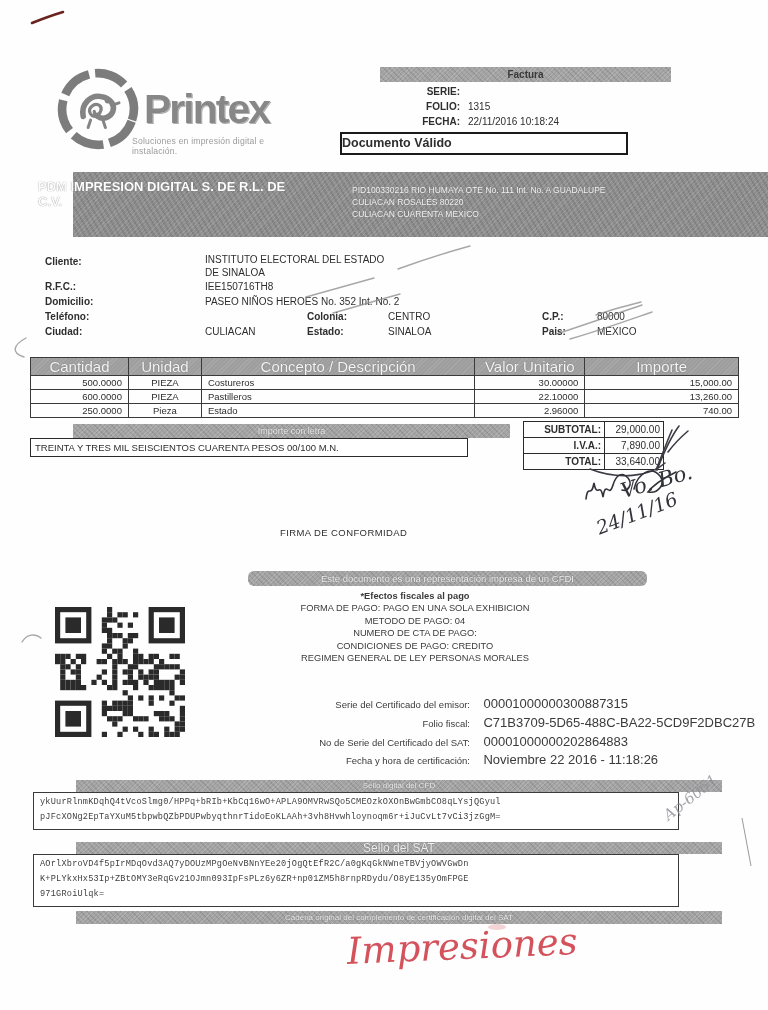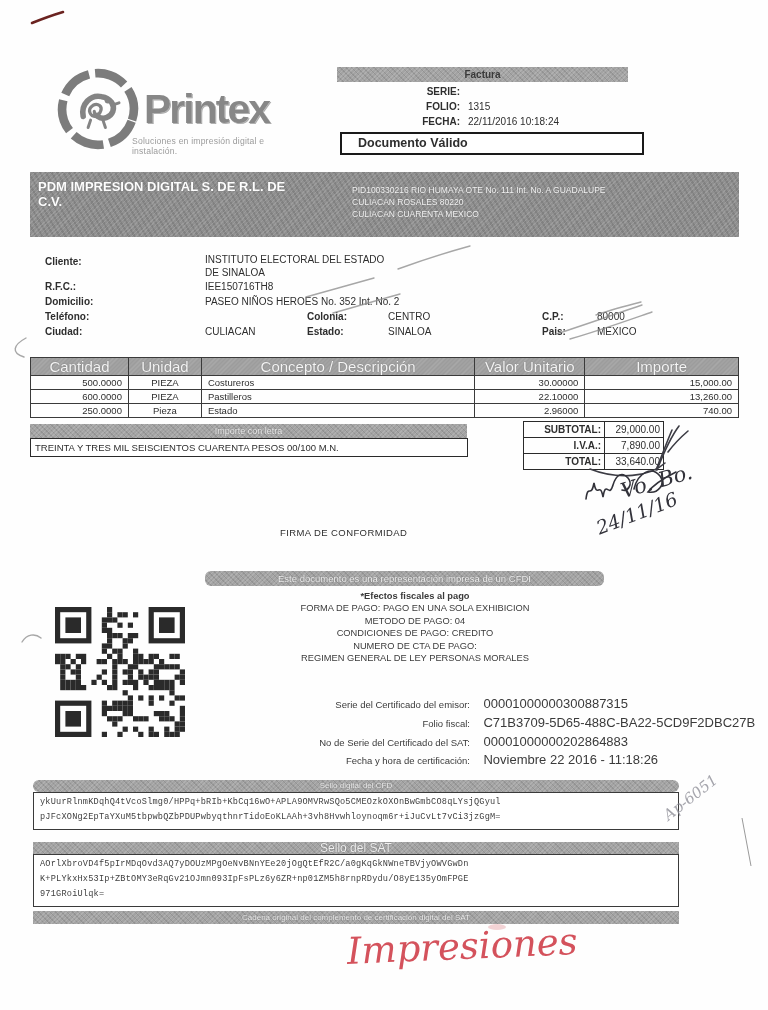--- a/index.html
+++ b/index.html
@@ -4,34 +4,34 @@
 <style>
   html,body{margin:0;padding:0;background:#e9e9e9;}
   #page{position:relative;width:768px;height:1010px;background:#fefefe;margin:0 auto;
         font-family:"Liberation Sans",sans-serif;color:#2e2e2e;overflow:hidden;}
   .abs{position:absolute;}
   
   .gbar{background-color:#a3a3a3;
         background-image:repeating-linear-gradient(135deg,rgba(255,255,255,.14) 0 1px,transparent 1px 3px),
                          repeating-linear-gradient(45deg,rgba(0,0,0,.10) 0 1px,transparent 1px 4px);
         text-align:center;color:#f0f0f0;text-shadow:0 0 1px rgba(70,70,70,.7);
-        font-size:8.5px;line-height:13px;height:13px;}
+        font-size:8.5px;line-height:13px;height:13px;margin-left:43px;}
   .factura-bar{height:15px;line-height:15px;color:#3a3a3a;text-shadow:none;font-size:10px;font-weight:bold;}
   .banner-bar{height:15px;line-height:15px;font-size:9.5px;}
   .letra-bar{height:14px;line-height:14px;font-size:9px;}
   .issuer-bar{background-color:#8f8f8f;
         background-image:repeating-linear-gradient(135deg,rgba(255,255,255,.12) 0 1px,transparent 1px 3px),
                          repeating-linear-gradient(60deg,rgba(0,0,0,.10) 0 2px,transparent 2px 5px);}
   .issuer-name{color:#fdfdfd;font-weight:bold;font-size:13px;line-height:15px;text-shadow:0 0 1px #6a6a6a;}
   .issuer-addr{color:#f4f4f4;font-size:8.5px;line-height:12px;text-shadow:0 0 1px #6a6a6a;}
   .lbl{font-weight:bold;font-size:10px;}
   .val{font-size:10px;}
   .meta-lbl{font-weight:bold;font-size:10px;text-align:right;display:inline-block;}
   .valid-box{border:2px solid #1a1a1a;background:#fff;font-weight:bold;font-size:12.5px;
-             line-height:19px;padding-left:16px;}
+             line-height:19px;padding-left:0;}
   table.items{border-collapse:collapse;width:709px;font-size:9.5px;}
   table.items td,table.items th{border:1px solid #3a3a3a;padding:0 6px;height:13px;}
   table.items th{background-color:#9c9c9c;
         background-image:repeating-linear-gradient(135deg,rgba(255,255,255,.15) 0 1px,transparent 1px 3px);
         color:#f5f5f5;font-weight:normal;font-size:15px;text-shadow:0 0 1px #5d5d5d;}
   .num{text-align:right;} .ctr{text-align:center;}
   .letra-box{border:1.5px solid #2a2a2a;font-size:9.5px;line-height:17px;padding-left:4px;background:#fff;}
   table.totals{border-collapse:collapse;font-size:10px;}
   table.totals td{border:1.5px solid #2a2a2a;height:15px;padding:0 3px;}
   table.totals td.tl{font-weight:bold;text-align:right;width:74px;}
@@ -171,22 +171,22 @@
   </tbody>
     </table>
 
   <span class="abs firma" style="left:280px;top:527px;">FIRMA DE CONFORMIDAD</span>
 
   <div class="abs gbar banner-bar" style="left:205px;top:571px;width:399px;border-radius:6px;">Este documento es una representación impresa de un CFDI</div>
   <div class="abs cfdi-lines" style="left:230px;top:590px;">
     <div style="font-weight:bold;">*Efectos fiscales al pago</div>
     <div>FORMA DE PAGO: PAGO EN UNA SOLA EXHIBICION</div>
     <div>METODO DE PAGO: 04</div>
+    <div>NUMERO DE CTA DE PAGO:</div>
     <div>CONDICIONES DE PAGO: CREDITO</div>
-    <div>NUMERO DE CTA DE PAGO:</div>
     <div>REGIMEN GENERAL DE LEY PERSONAS MORALES</div>
   </div>
 
   <svg id="qr" class="abs" style="left:55px;top:607px;" width="130" height="130" viewBox="0 0 130 130">
       <g fill="#2a2a2a">
         <rect x="52.0" y="0.0" width="5.2" height="5.2"></rect>
         <rect x="52.0" y="5.2" width="5.2" height="5.2"></rect>
         <rect x="62.4" y="5.2" width="5.2" height="5.2"></rect>
         <rect x="67.6" y="5.2" width="5.2" height="5.2"></rect>
         <rect x="78.0" y="5.2" width="5.2" height="5.2"></rect>
@@ -377,21 +377,21 @@
   </div>
   <div class="abs" style="left:230px;top:732px;">
     <span class="cert-lbl">No de Serie del Certificado del SAT:</span>
     <span class="cert-val" style="margin-left:9px;">00001000000202864883</span>
   </div>
   <div class="abs" style="left:230px;top:750px;">
     <span class="cert-lbl">Fecha y hora de certificación:</span>
     <span class="cert-val" style="margin-left:9px;">Noviembre 22 2016 - 11:18:26</span>
   </div>
 
-  <div class="abs gbar" style="left:33px;top:780px;width:646px;height:12px;line-height:12px;font-size:8px;border-radius:6px;">Sello digital del CFD</div>
+  <div class="abs gbar" style="left:33px;top:780px;width:646px;height:12px;line-height:12px;font-size:8px;">Sello digital del CFD</div>
   <div class="abs sello-box" style="left:33px;top:792px;width:632px;height:32px;">
     <div>ykUurRlnmKDqhQ4tVcoSlmg0/HPPq+bRIb+KbCq16wO+APLA9OMVRwSQo5CMEOzkOXOnBwGmbCO8qLYsjQGyul</div>
     <div>pJFcXONg2EpTaYXuM5tbpwbQZbPDUPwbyqthnrTidoEoKLAAh+3vh8Hvwhloynoqm6r+iJuCvLt7vCi3jzGgM=</div>
   </div>
 
   <div class="abs gbar" style="left:33px;top:842px;width:646px;height:12px;line-height:12px;font-size:12px;">Sello del SAT</div>
   <div class="abs sello-box" style="left:33px;top:854px;width:632px;height:47px;">
     <div>AOrlXbroVD4f5pIrMDqOvd3AQ7yDOUzMPgOeNvBNnYEe20jOgQtEfR2C/a0gKqGkNWneTBVjyOWVGwDn</div>
     <div>K+PLYkxHx53Ip+ZBtOMY3eRqGv21OJmn093IpFsPLz6y6ZR+np01ZM5h8rnpRDydu/O8yE135yOmFPGE</div>
     <div>971GRoiUlqk=</div>

